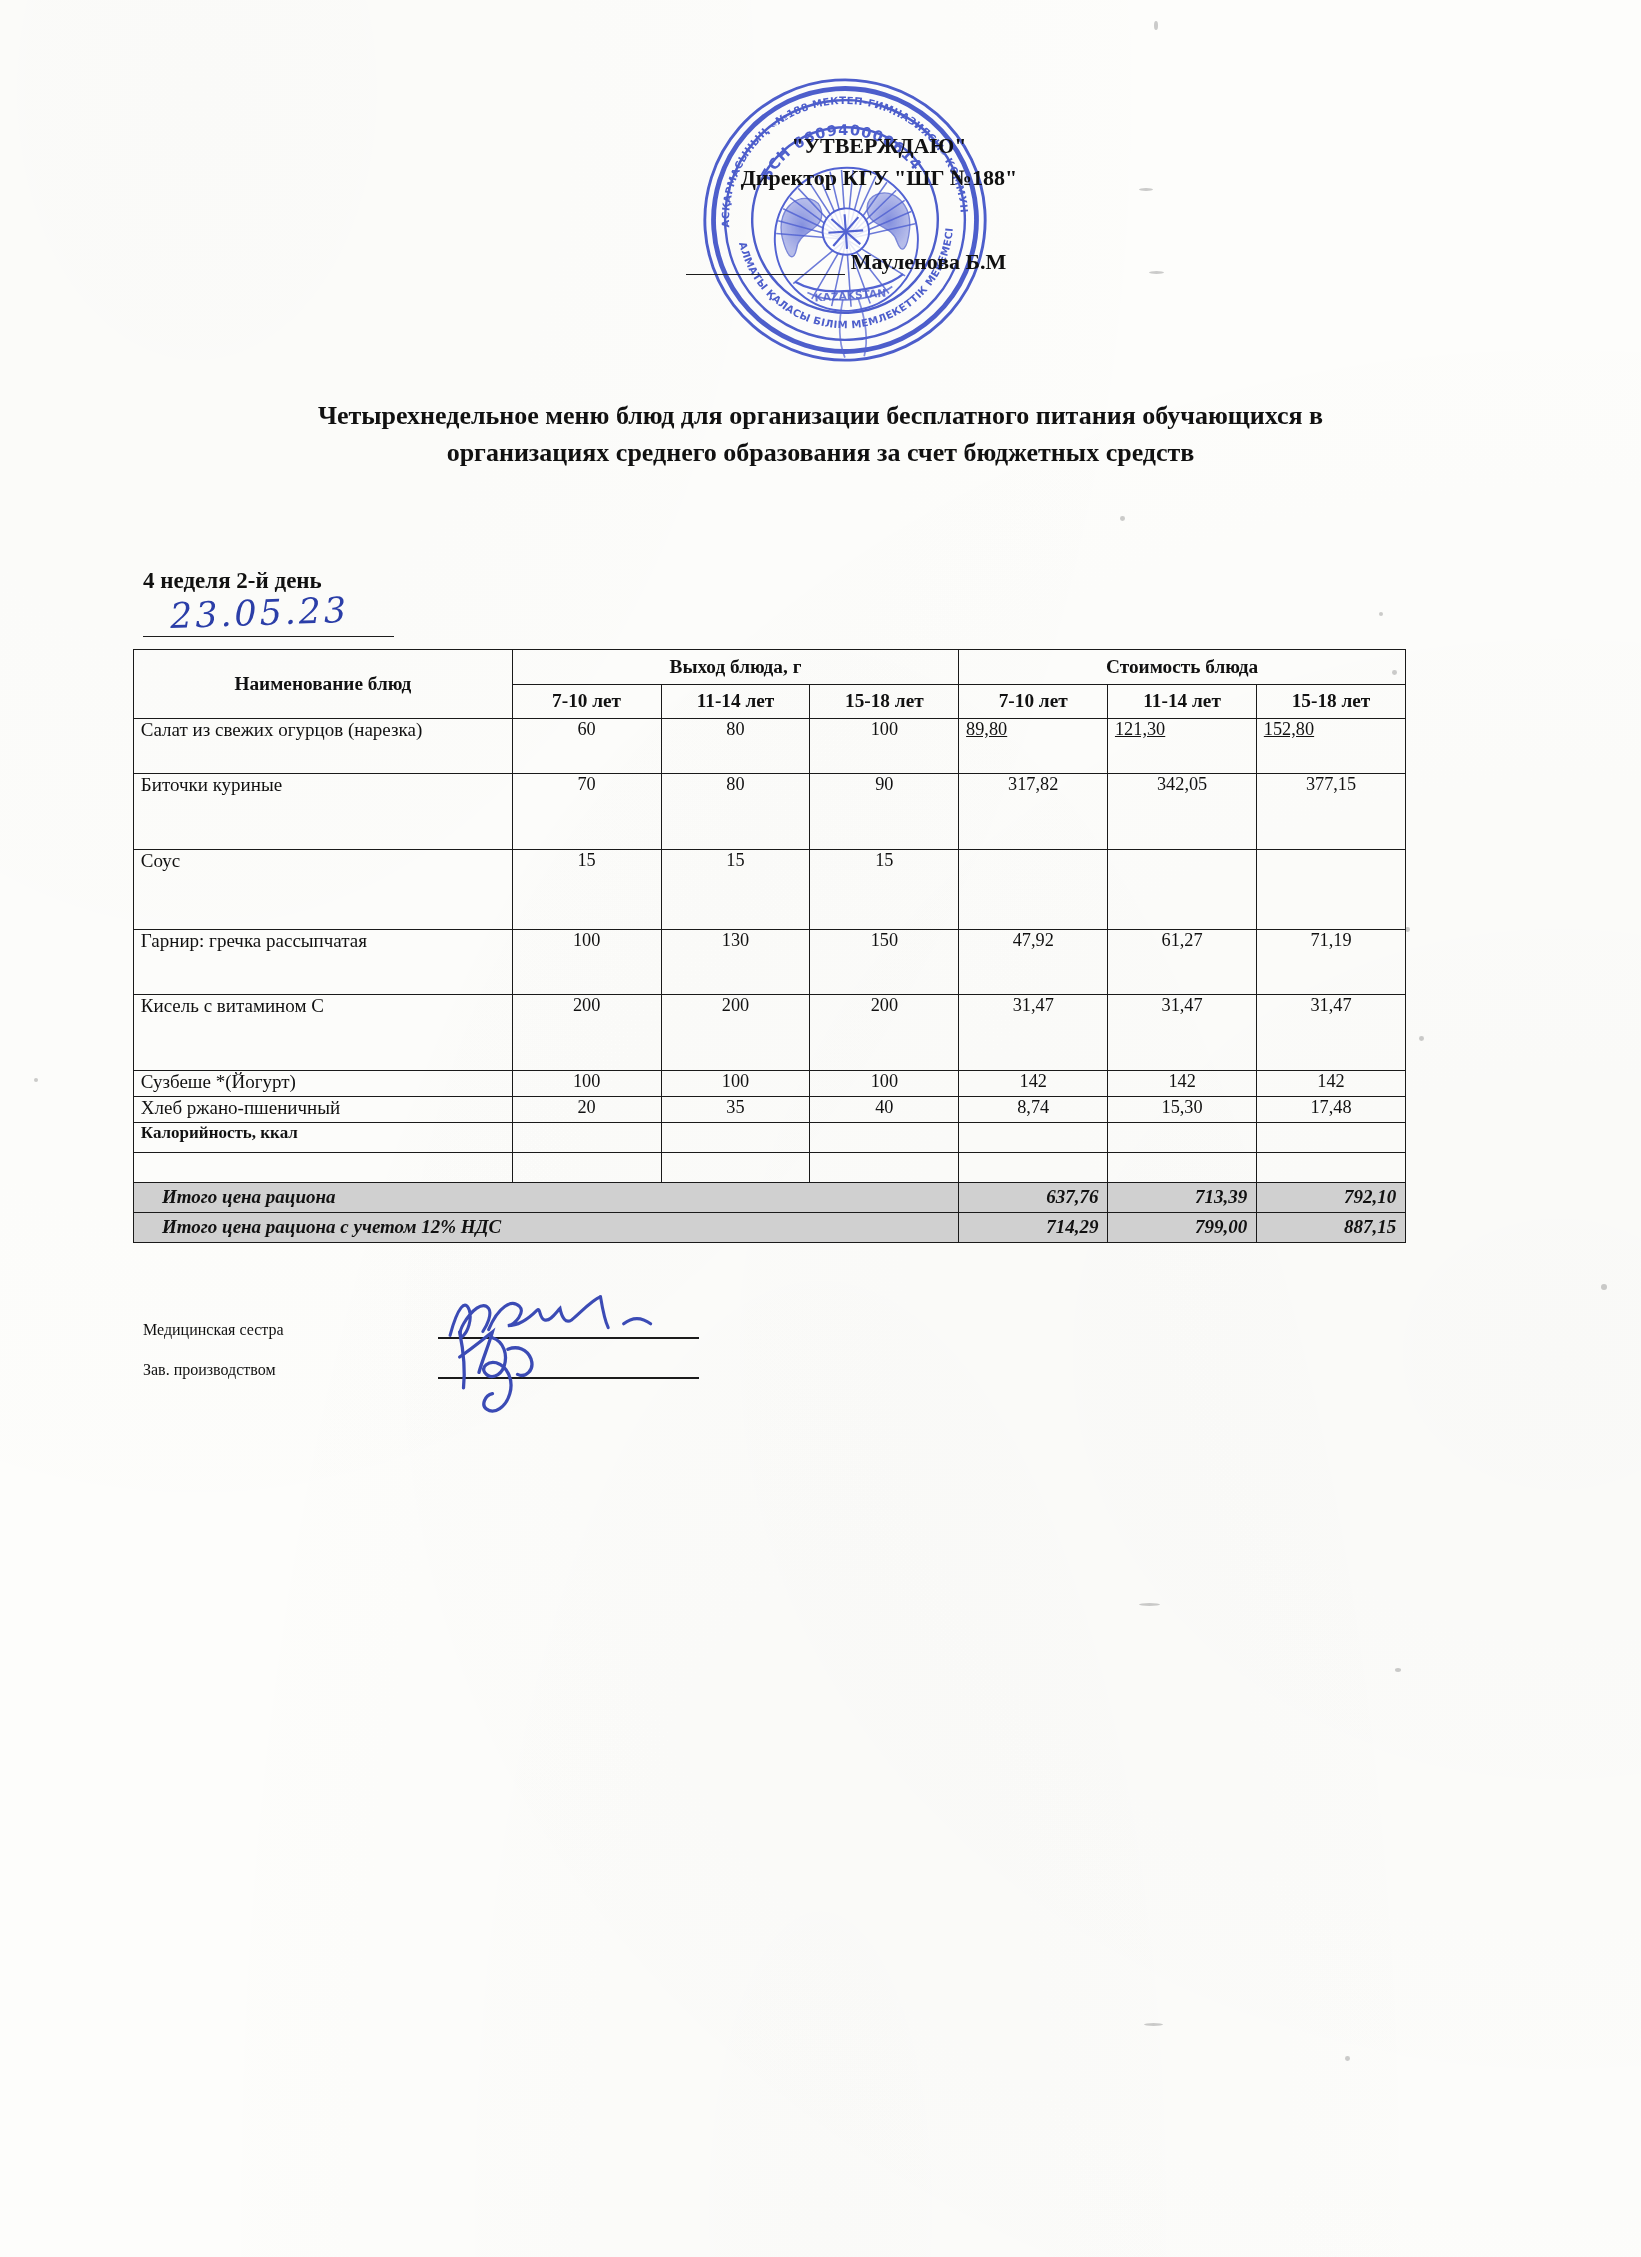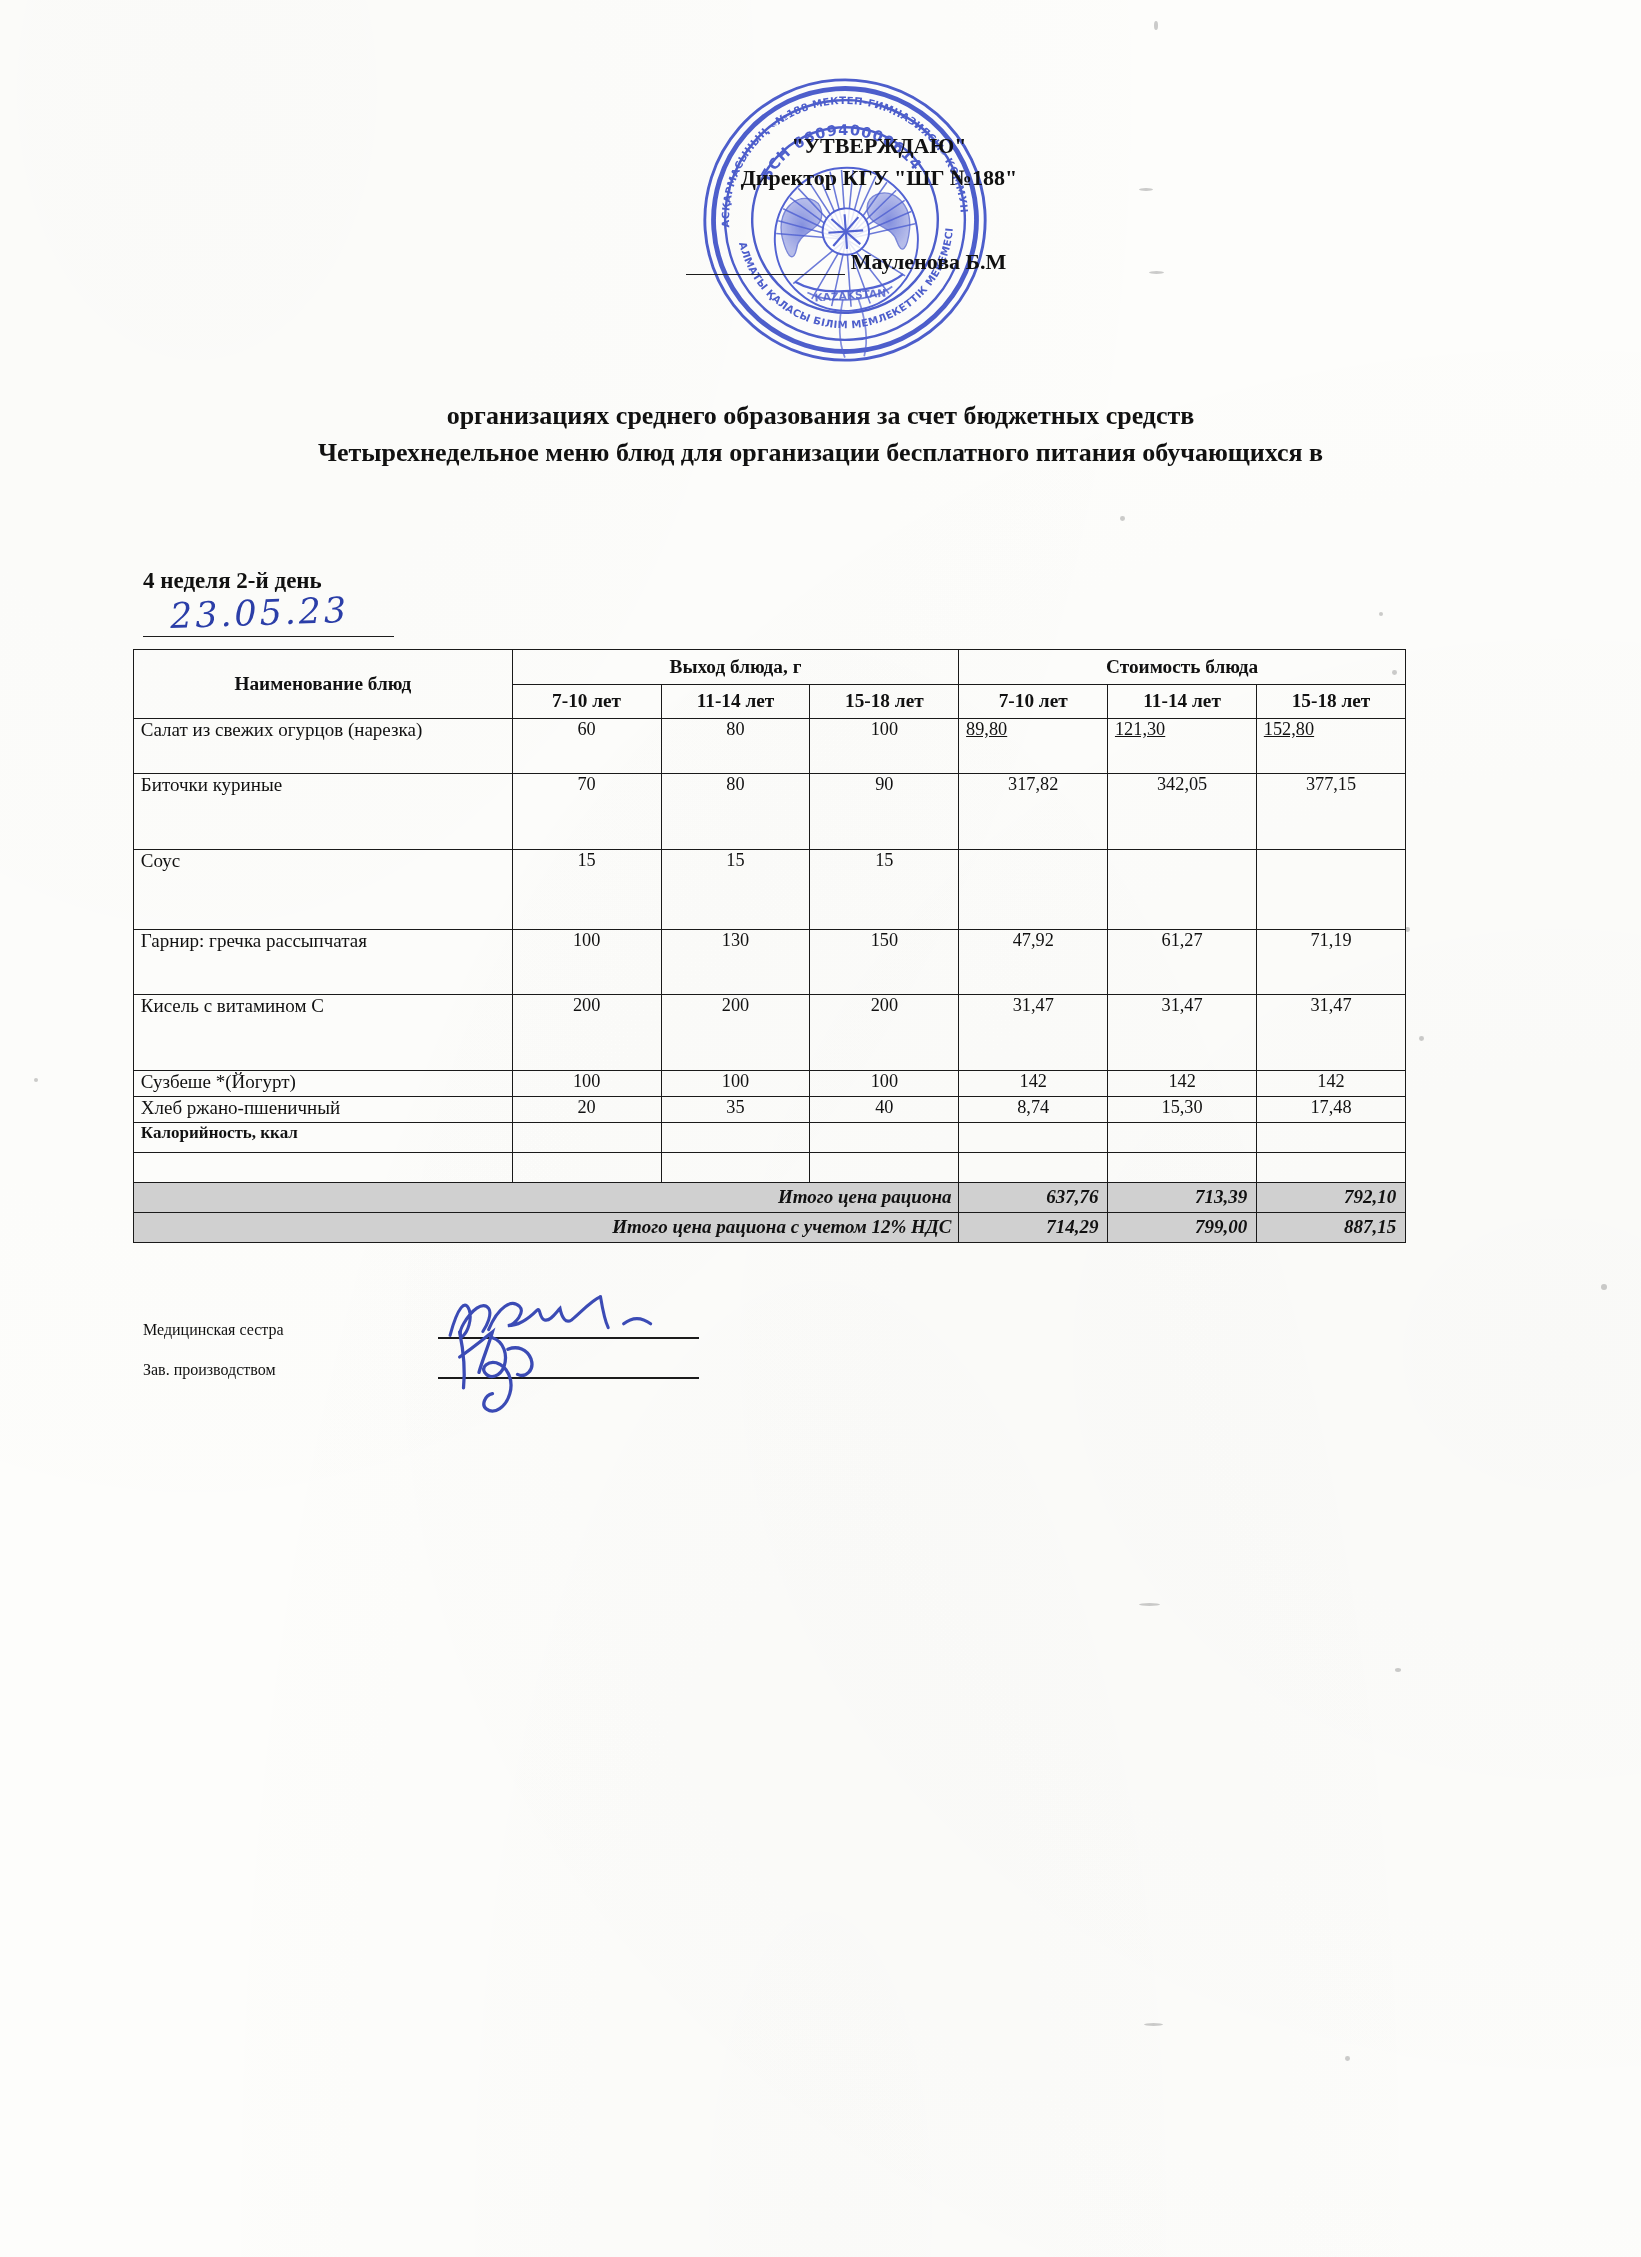--- a/index.html
+++ b/index.html
@@ -204,21 +204,21 @@
   }
 
   tr.total td {
     background: #d0d0d0;
     font-style: italic;
     font-weight: bold;
     font-size: 19px;
     height: 26px;
     padding-top: 2.9px;
   }
-  tr.total td.total-label { text-align: right; white-space: nowrap; padding-left: 28px; }
+  tr.total td.total-label { text-align: left; white-space: nowrap; padding-left: 28px; }
   tr.total td.total-val { text-align: right; padding-right: 8.7px; }
 
   
   .footer-sigs {
     position: absolute;
     left: 143px;
     top: 1299px;
     z-index: 5;
     font-size: 16px;
   }
@@ -345,22 +345,22 @@
   <div class="approval">
     <div class="approval-line">"УТВЕРЖДАЮ"</div>
     <div class="approval-line">Директор КГУ "ШГ №188"</div>
   </div>
   <div class="sig-row">
     <div class="sig-rule"></div>
     <div class="sig-name">Мауленова Б.М</div>
   </div>
 
   <div class="doc-title">
+    <div>Четырехнедельное меню блюд для организации бесплатного питания обучающихся в</div>
     <div>организациях среднего образования за счет бюджетных средств</div>
-    <div>Четырехнедельное меню блюд для организации бесплатного питания обучающихся в</div>
   </div>
 
   <div class="day-block">
     <div class="day-label">4 неделя 2-й день</div>
     <div class="date-wrap">
       <div class="date-hand">23.05.23</div>
       <div class="date-rule"></div>
     </div>
   </div>
 

